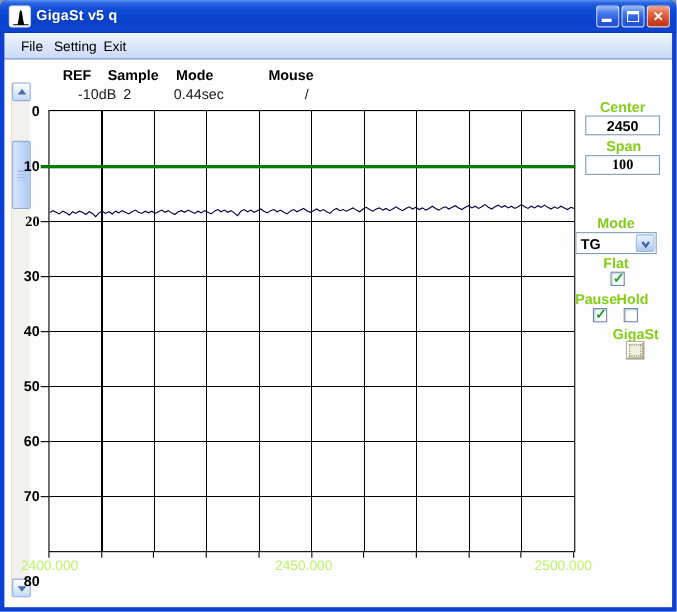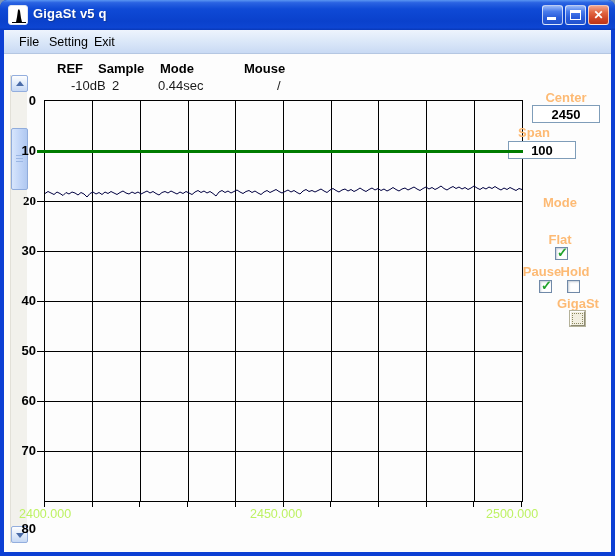--- a/index.html
+++ b/index.html
@@ -85,21 +85,21 @@
   .ref-line { position:absolute; left:37px; width:486px; height:3px; z-index:3; }
   .ylab { position:absolute; left:0; width:36px; text-align:right; font-size:13px; font-weight:bold; color:#000; }
   .ytick { position:absolute; left:37px; width:8px; height:1px; background:#000; }
   .xtick { position:absolute; top:502px; width:1px; height:5px; background:#000; }
   .xlab { position:absolute; top:507px; font-size:12.5px; color:#bef264; z-index:2; }
   .xlab.l0 { left:19px; }
   .xlab.l1 { left:250px; width:74px; text-align:left; }
   .xlab.l2 { left:486px; width:65px; text-align:left; }
 
   
-  .ctl-label { position:absolute; font-size:13px; font-weight:bold; color:#fdba74; text-align:center; }
+  .ctl-label { position:absolute; font-size:13px; font-weight:bold; color:#84cc16; text-align:center; }
   .ctl-field {
     position:absolute; width:68px; height:18px; border:1px solid #7f9db9; background:#fff;
     font-family:"Liberation Sans", sans-serif; font-size:13px; font-weight:bold; text-align:center; color:#000; padding:0;
   }
   .combo {
     position:absolute; left:523px; top:211px; width:74px; height:20px;
     border:1px solid #7f9db9; background:#fff; cursor:pointer;
   }
   .combo-text { position:absolute; left:4px; top:2px; font-size:13px; font-weight:bold; }
   .combo-btn {
@@ -224,24 +224,32 @@
       <div class="xtick" style="left: 473px;"></div>
       <div class="xtick" style="left: 521px;"></div>
     </div>
 
   <span class="xlab l0">2400.000</span>
   <span class="xlab l1">2450.000</span>
   <span class="xlab l2">2500.000</span>
 
   <span class="ctl-label" style="left:532px;top:90px;width:68px">Center</span>
   <input class="ctl-field" style="left: 532px; top: 105px;" value="2450">
-  <span class="ctl-label" style="left:500px;top:125px;width:68px">Span</span>
-  <input class="ctl-field" style="left: 508px; top: 141px;" value="100">
+  <span class="ctl-label" style="left:533px;top:125px;width:68px">Span</span>
+  <input class="ctl-field" style="left: 532px; top: 141px; font-family: Liberation Serif, serif;" value="100">
 
   <span class="ctl-label" style="left:523px;top:195px;width:74px">Mode</span>
+  <div class="combo">
+    <span class="combo-text">TG</span>
+    <span class="combo-btn">
+      <svg width="14" height="12" viewBox="0 0 14 12">
+          <path d="M4,4 L7,8 L10,4" fill="none" stroke="#3a5fa8" stroke-width="2"></path>
+        </svg>
+    </span>
+  </div>
 
   <span class="ctl-label" style="left:523px;top:232px;width:74px">Flat</span>
   <div class="checkbox" id="cb-flat" style="left:555px;top:247px">
       <span class="chk">✓</span>
     </div>
 
   <span class="ctl-label" style="left:522px;top:264px;width:40px">Pause</span>
   <span class="ctl-label" style="left:560px;top:264px;width:30px">Hold</span>
   <div class="checkbox" id="cb-pause" style="left:539px;top:280px">
       <span class="chk">✓</span>

